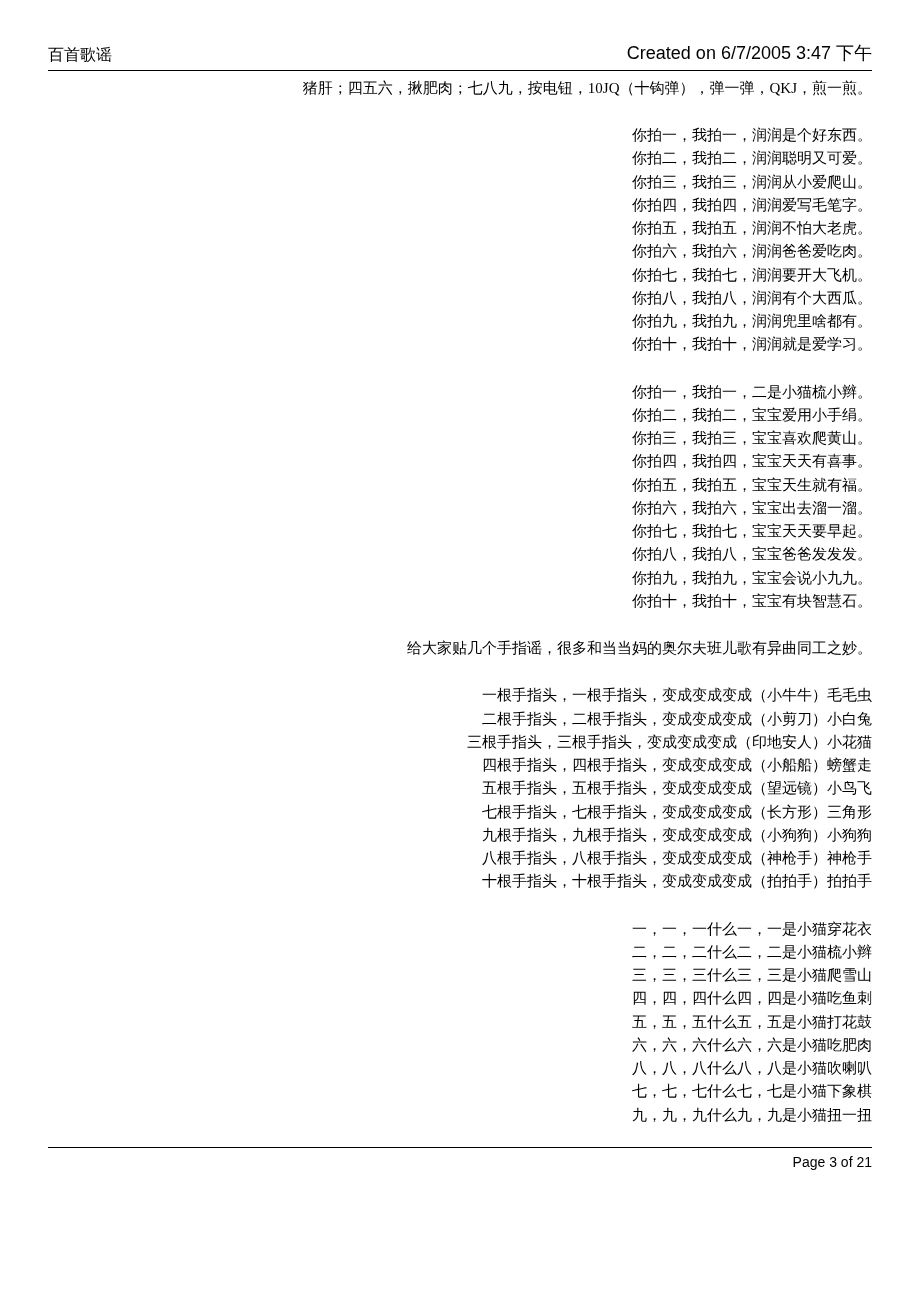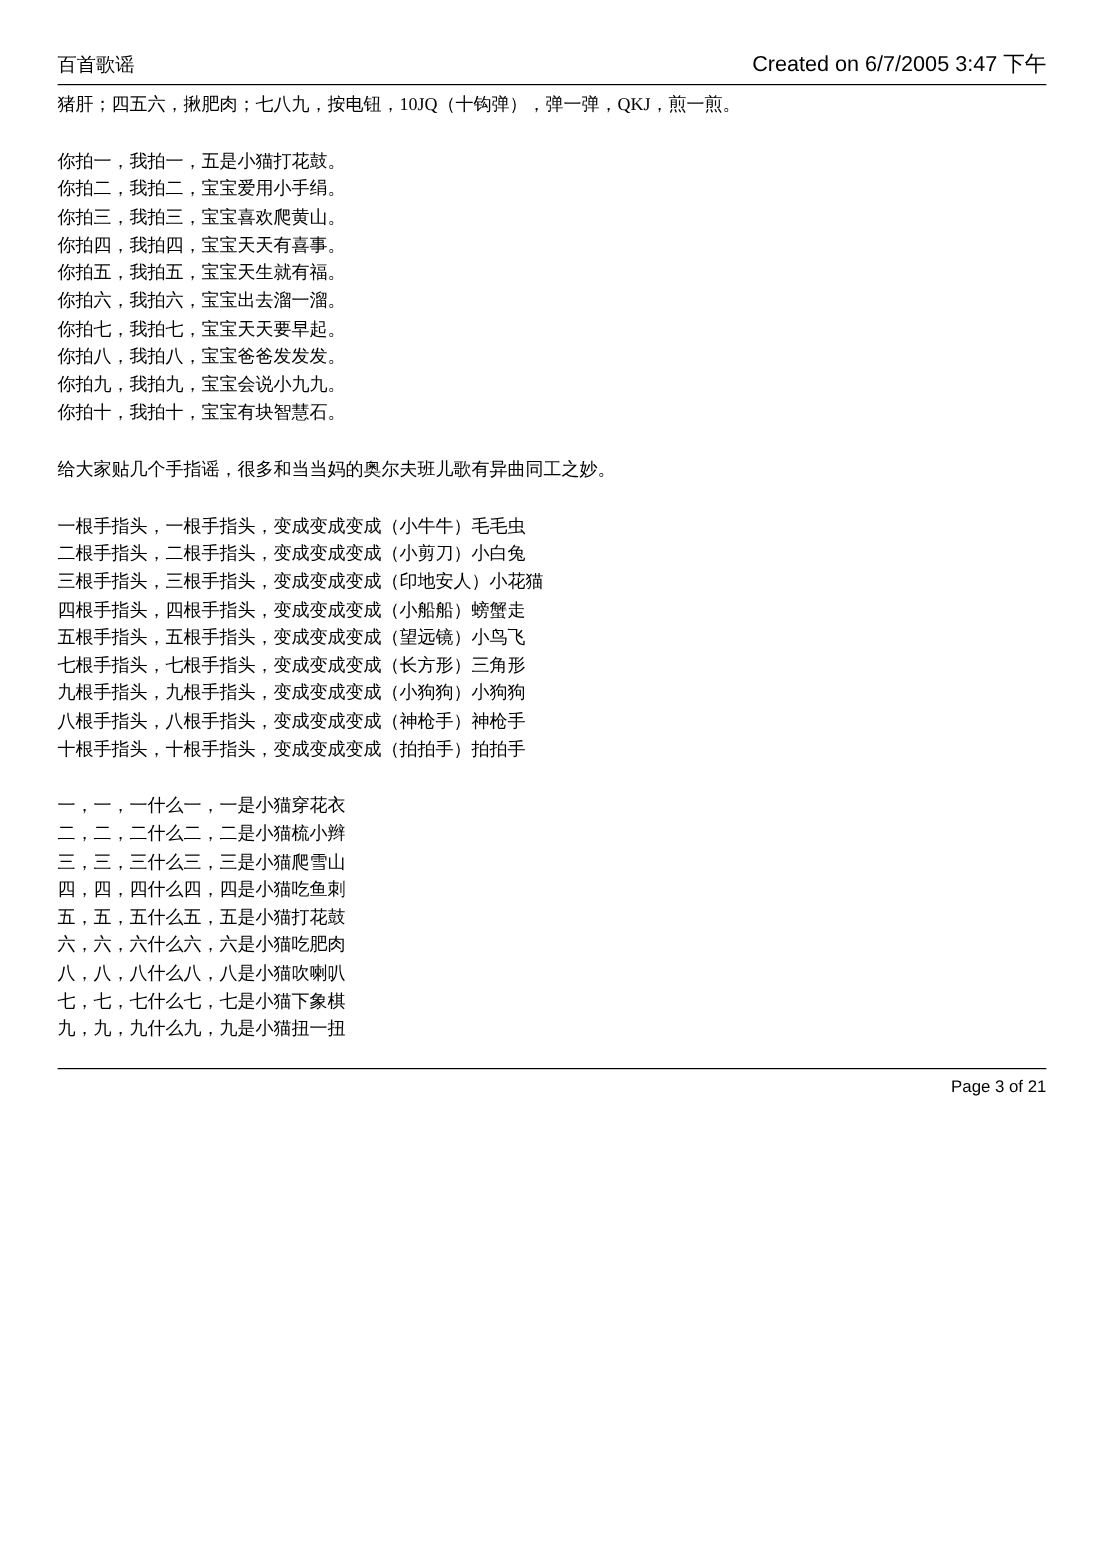--- a/index.html
+++ b/index.html
@@ -30,20 +30,21 @@
     .header-right {
       font-size: 18px;
       font-family: Arial, sans-serif;
     }
     .content {
       margin-bottom: 20px;
     }
     .content p {
       margin: 0;
       white-space: pre-wrap;
+      text-align: right;
     }
     .block {
       margin-top: 24px;
     }
     .block p {
       margin: 0;
     }
     .footer-line {
       border-top: 1.5px solid #000;
       padding-top: 4px;
@@ -56,23 +57,35 @@
 <body>
 
 <div class="header">
   <span class="header-left">百首歌谣</span>
   <span class="header-right">Created on 6/7/2005 3:47 下午</span>
 </div>
 
 <div class="content">
   <p>猪肝；四五六，揪肥肉；七八九，按电钮，10JQ（十钩弹），弹一弹，QKJ，煎一煎。</p>
 
+  <div class="block" id="b1">
+      <p>你拍一，我拍一，润润是个好东西。</p>
+      <p>你拍二，我拍二，润润聪明又可爱。</p>
+      <p>你拍三，我拍三，润润从小爱爬山。</p>
+      <p>你拍四，我拍四，润润爱写毛笔字。</p>
+      <p>你拍五，我拍五，润润不怕大老虎。</p>
+      <p>你拍六，我拍六，润润爸爸爱吃肉。</p>
+      <p>你拍七，我拍七，润润要开大飞机。</p>
+      <p>你拍八，我拍八，润润有个大西瓜。</p>
+      <p>你拍九，我拍九，润润兜里啥都有。</p>
+      <p>你拍十，我拍十，润润就是爱学习。</p>
+    </div>
 
   <div class="block" id="b2">
-      <p>你拍一，我拍一，五是小猫打花鼓。</p>
+      <p>你拍一，我拍一，二是小猫梳小辫。</p>
       <p>你拍二，我拍二，宝宝爱用小手绢。</p>
       <p>你拍三，我拍三，宝宝喜欢爬黄山。</p>
       <p>你拍四，我拍四，宝宝天天有喜事。</p>
       <p>你拍五，我拍五，宝宝天生就有福。</p>
       <p>你拍六，我拍六，宝宝出去溜一溜。</p>
       <p>你拍七，我拍七，宝宝天天要早起。</p>
       <p>你拍八，我拍八，宝宝爸爸发发发。</p>
       <p>你拍九，我拍九，宝宝会说小九九。</p>
       <p>你拍十，我拍十，宝宝有块智慧石。</p>
     </div>

